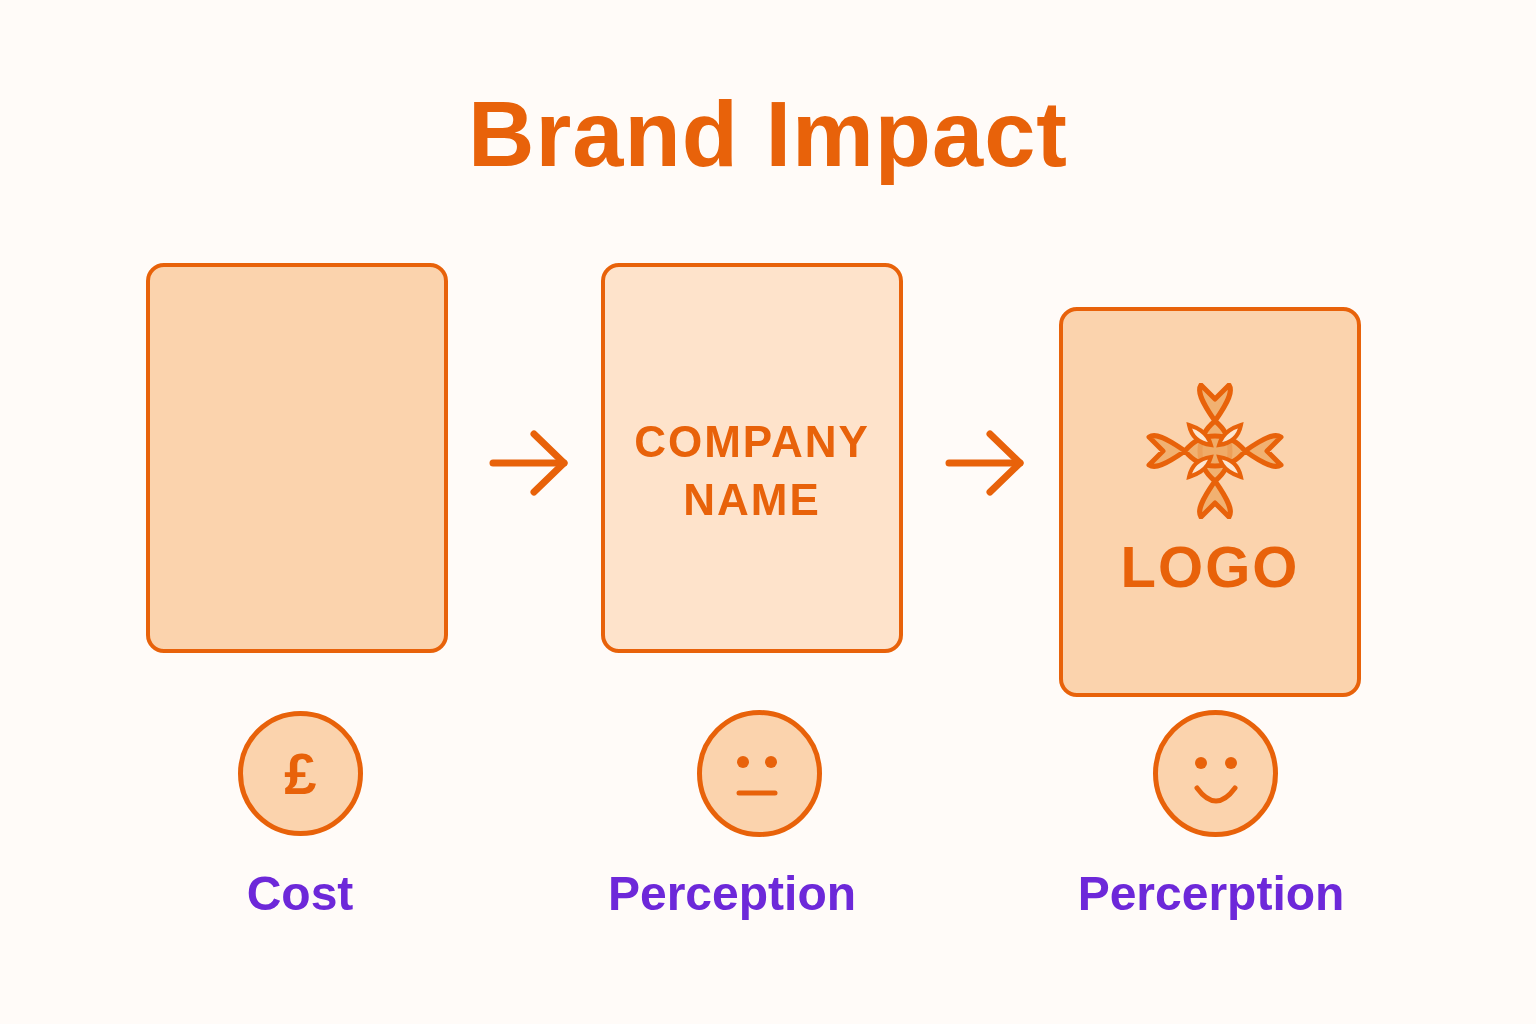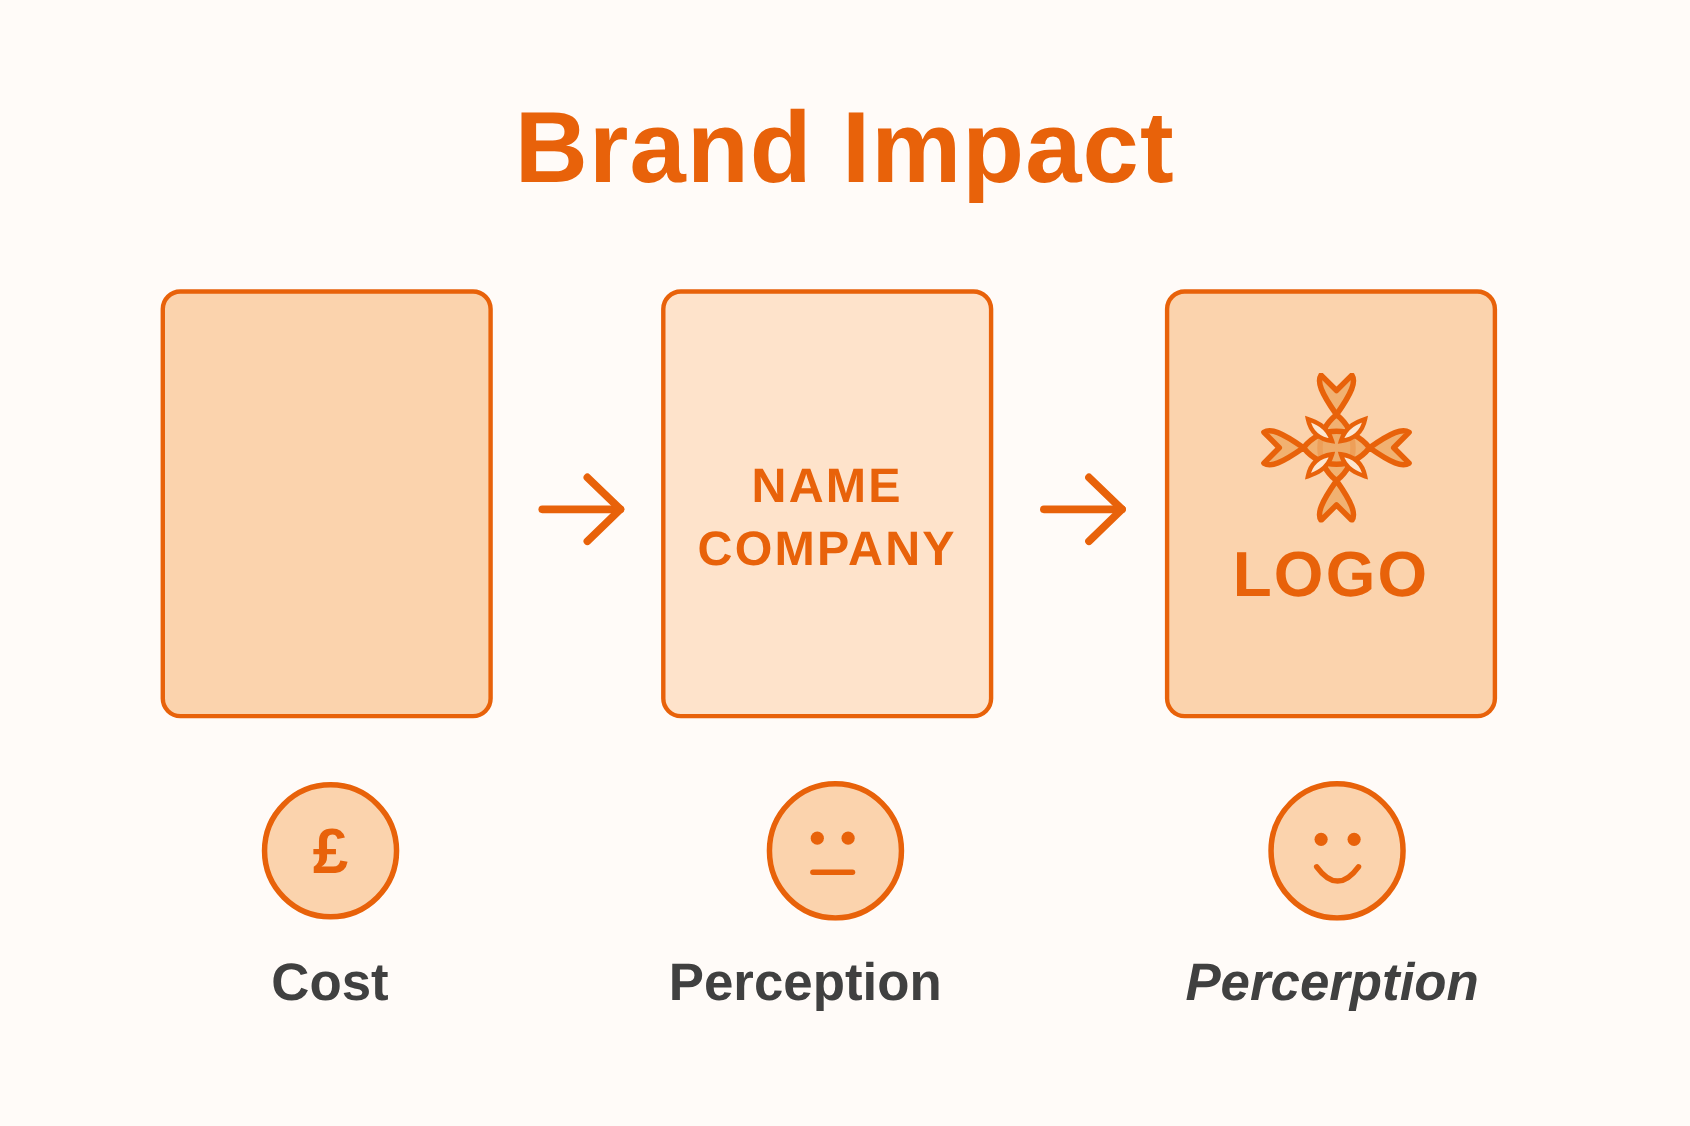--- a/index.html
+++ b/index.html
@@ -1,45 +1,45 @@
 <!DOCTYPE html>
 <html><head>
 <meta charset="utf-8">
 <style>
   html, body { margin:0; padding:0; }
   body { width:1536px; height:1024px; background:#fffbf8; position:relative; overflow:hidden; font-family:"Liberation Sans", sans-serif; }
   .title { position:absolute; left:0; width:1536px; top:82px; text-align:center; font-size:92px; font-weight:bold; color:#e8620a; letter-spacing:1px; }
   .card { position:absolute; top:263px; width:302px; height:390px; border:4px solid #e8620a; border-radius:18px; box-sizing:border-box; }
   .card1 { left:146px; background:#fbd3ad; }
   .card2 { left:601px; background:#fee3cb; }
-  .card3 { left:1059px; background:#fbd3ad; }
+  .card3 { left:1059px; background:#fbd3ad;margin-top:44px; }
   .company { position:absolute; left:0; width:100%; top:146px; text-align:center; font-size:44px; font-weight:bold; color:#e8620a; line-height:58px; letter-spacing:2px; }
   .logo-mark { position:absolute; left:80px; top:72px; width:144px; height:136px; }
   .logo-word { position:absolute; left:0; width:100%; top:222px; text-align:center; font-size:58px; font-weight:bold; color:#e8620a; letter-spacing:2px; }
   .tagline { position:absolute; left:0; width:100%; top:298px; text-align:center; font-size:34px; font-weight:bold; color:#e8620a; letter-spacing:1px; }
   .arrow { position:absolute; top:428px; width:84px; height:70px; }
   .icon-circle { position:absolute; top:710px; width:127px; height:127px; }
-  .label { position:absolute; top:866px; width:400px; text-align:center; font-size:48px; font-weight:bold; color:#404040; }
+  .label { position:absolute; top:866px; width:400px; text-align:center; font-size:48px; font-weight:bold; color:#6d28d9; }
 </style>
 </head>
 <body>
 
 <div class="title">Brand Impact</div>
 
 <div class="card card1"></div>
 
 <svg class="arrow" style="left:488px;" viewBox="0 0 84 70">
   <line x1="5" y1="35" x2="76" y2="35" stroke="#e8620a" stroke-width="7" stroke-linecap="round"></line>
   <polyline points="46,6 76,35 46,64" fill="none" stroke="#e8620a" stroke-width="7" stroke-linecap="round" stroke-linejoin="round"></polyline>
 </svg>
 
 <div class="card card2">
   <div class="company">
+    <div>COMPANY</div>
     <div>NAME</div>
-    <div>COMPANY</div>
   </div>
 </div>
 
 <svg class="arrow" style="left:944px;" viewBox="0 0 84 70">
   <line x1="5" y1="35" x2="76" y2="35" stroke="#e8620a" stroke-width="7" stroke-linecap="round"></line>
   <polyline points="46,6 76,35 46,64" fill="none" stroke="#e8620a" stroke-width="7" stroke-linecap="round" stroke-linejoin="round"></polyline>
 </svg>
 
 <div class="card card3">
   <svg class="logo-mark" viewBox="-72 -68 144 136">
@@ -71,13 +71,13 @@
 
 <svg class="icon-circle" style="left:1152px;" viewBox="0 0 127 127">
   <ellipse cx="63.5" cy="63.5" rx="60" ry="61" fill="#fbd3ad" stroke="#e8620a" stroke-width="5"></ellipse>
   <circle cx="49" cy="53" r="6" fill="#e8620a"></circle>
   <circle cx="79" cy="53" r="6" fill="#e8620a"></circle>
   <path d="M45,78 Q64,104 83,78" fill="none" stroke="#e8620a" stroke-width="5" stroke-linecap="round"></path>
 </svg>
 
 <div class="label" style="left:100px;">Cost</div>
 <div class="label" style="left:532px;">Perception</div>
-<div class="label" style="left:1011px;font-style:italic;">Percerption</div>
+<div class="label" style="left:1011px;">Percerption</div>
 
 </body></html>

